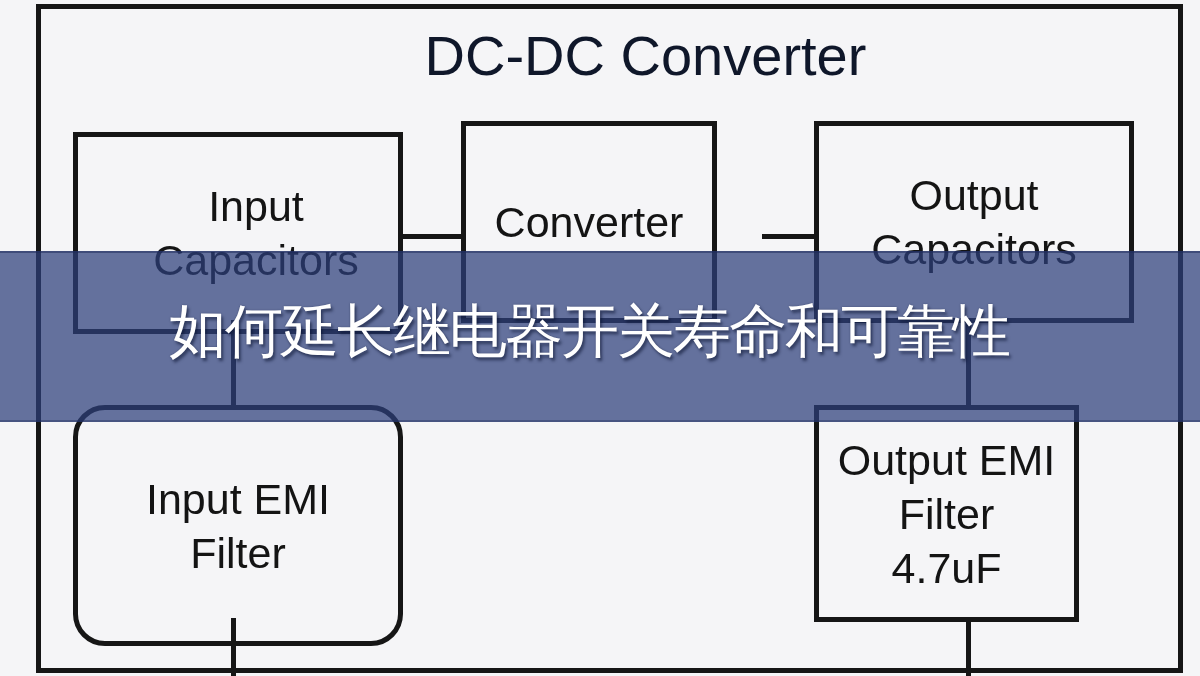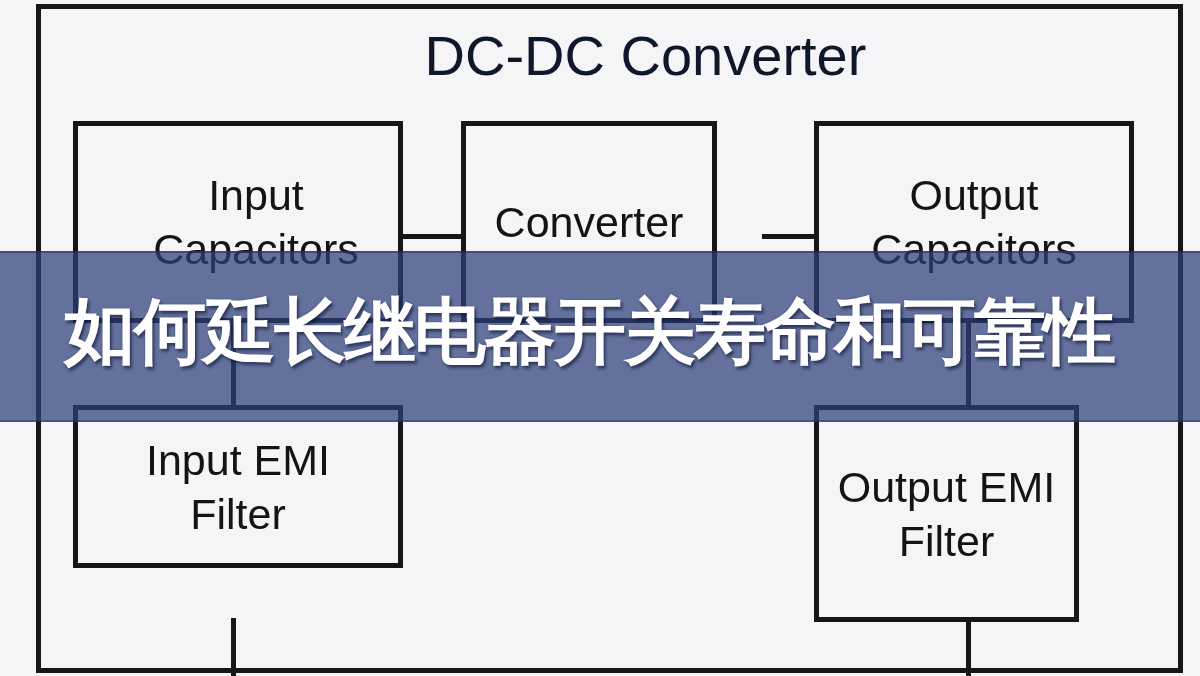--- a/index.html
+++ b/index.html
@@ -41,24 +41,24 @@
     flex-direction: column;
     align-items: center;
     justify-content: center;
     font-size: 43px;
     line-height: 54px;
     color: #141414;
     text-align: center;
     white-space: nowrap;
   }
 
-  .block-input-cap  { left: 73px;  top: 121px; width: 330px; height: 202px; padding-left: 36px; }
+  .block-input-cap  { left: 73px;  top: 132px; width: 330px; height: 202px; padding-left: 36px; }
   .block-converter  { left: 461px; top: 121px; width: 256px; height: 202px; }
   .block-output-cap { left: 814px; top: 121px; width: 320px; height: 202px; }
-  .block-input-emi  { left: 73px;  top: 405px; width: 330px; height: 163px; }
+  .block-input-emi  { left: 73px;  top: 405px; width: 330px; height: 241px; border-radius: 32px; }
   .block-output-emi { left: 814px; top: 405px; width: 265px; height: 217px; }
 
   .connector {
     position: absolute;
     background: var(--line-color, #161616);
   }
   .conn-h-left    { left: 400px; top: 234px; width: 63px; height: 5px; }
   .conn-h-right   { left: 762px; top: 234px; width: 54px; height: 5px; }
   .conn-v-left    { left: 231px; top: 320px; width: 5px;  height: 87px; }
   .conn-v-right   { left: 966px; top: 320px; width: 5px;  height: 87px; }
@@ -73,22 +73,22 @@
     border-top: 2px solid rgba(28, 40, 88, 0.50);
     border-bottom: 2px solid rgba(28, 40, 88, 0.40);
     box-sizing: border-box;
     display: flex;
     align-items: center;
     justify-content: center;
     z-index: 5;
   }
 
   .overlay-banner-text {
-    font-size: 72px;
-    font-weight: bold;
+    font-size: 58px;
+    font-weight: normal;
     letter-spacing: -2px;
     color: var(--banner-fg, #ffffff);
     text-shadow: 2px 3px 3px rgba(10, 18, 48, 0.55), 0 0 2px rgba(10, 18, 48, 0.35);
     margin-bottom: 10px;
     margin-right: 22px;
     white-space: nowrap;
   }
 </style>
 </head>
 <body>
@@ -114,20 +114,21 @@
   </div>
 
   <div class="block block-input-emi">
     <span class="line">Input EMI</span>
     <span class="line">Filter</span>
   </div>
 
   <div class="block block-output-emi">
     <span class="line">Output EMI</span>
     <span class="line">Filter</span>
+    <span class="line">4.7uF</span>
   </div>
 
   <div class="connector conn-h-left"></div>
   <div class="connector conn-h-right"></div>
   <div class="connector conn-v-left"></div>
   <div class="connector conn-v-right"></div>
   <div class="connector stub-v-left"></div>
   <div class="connector stub-v-right"></div>
 
   <div class="overlay-banner">

